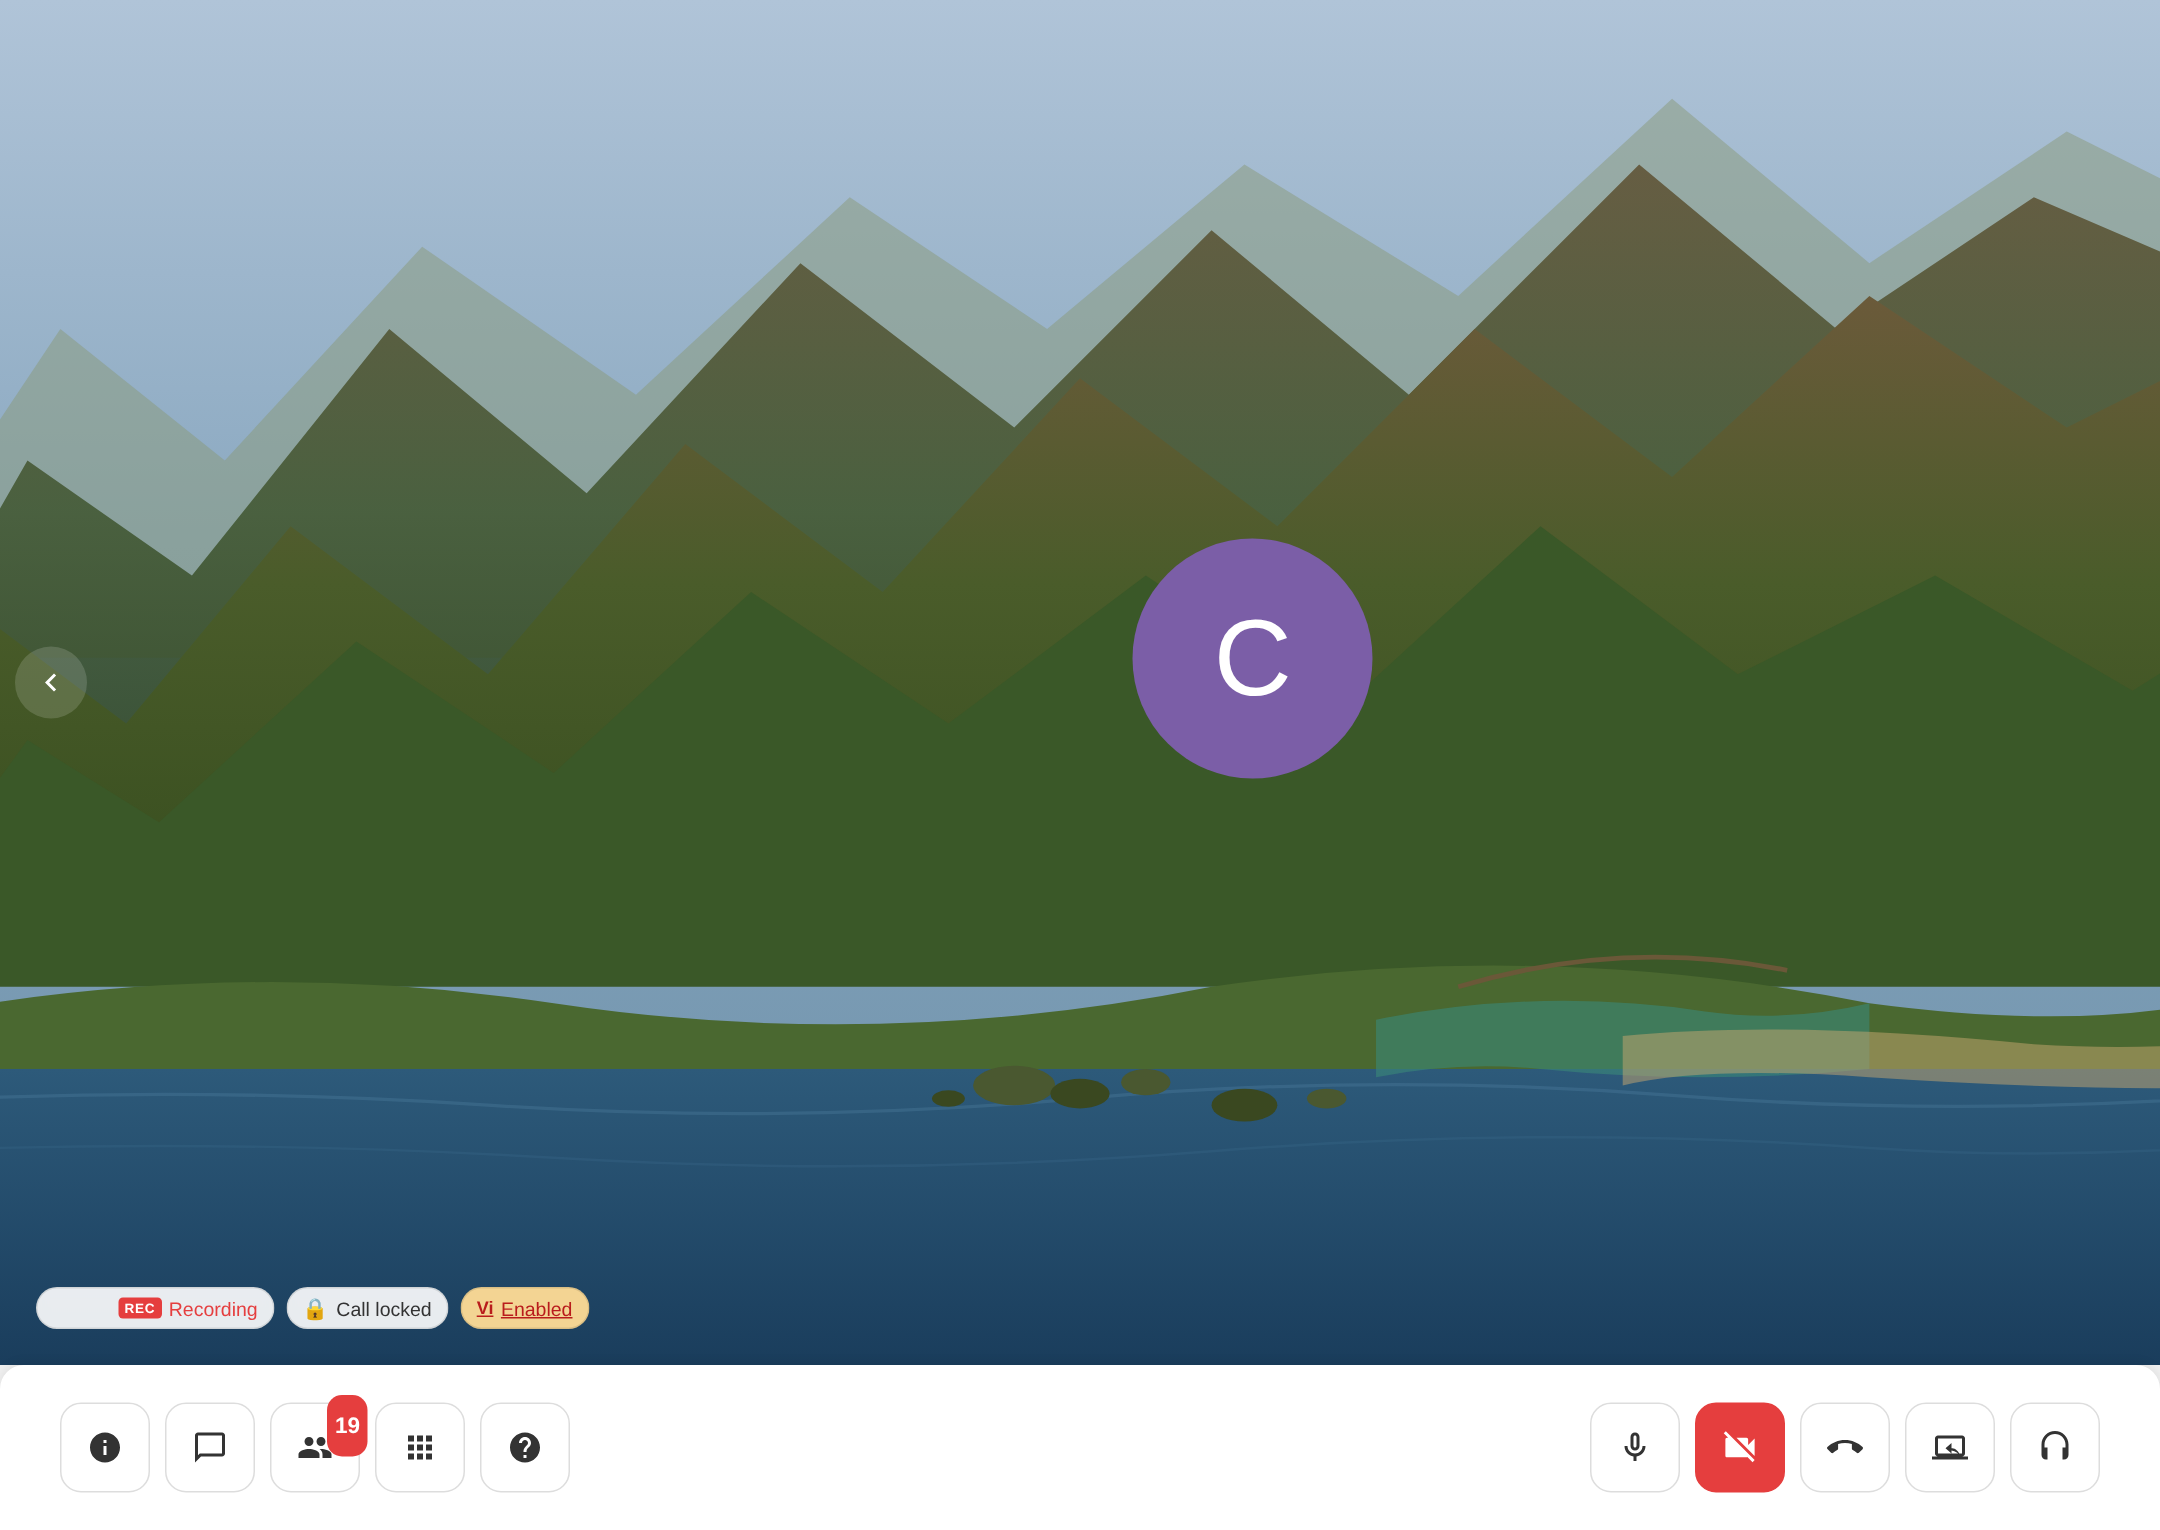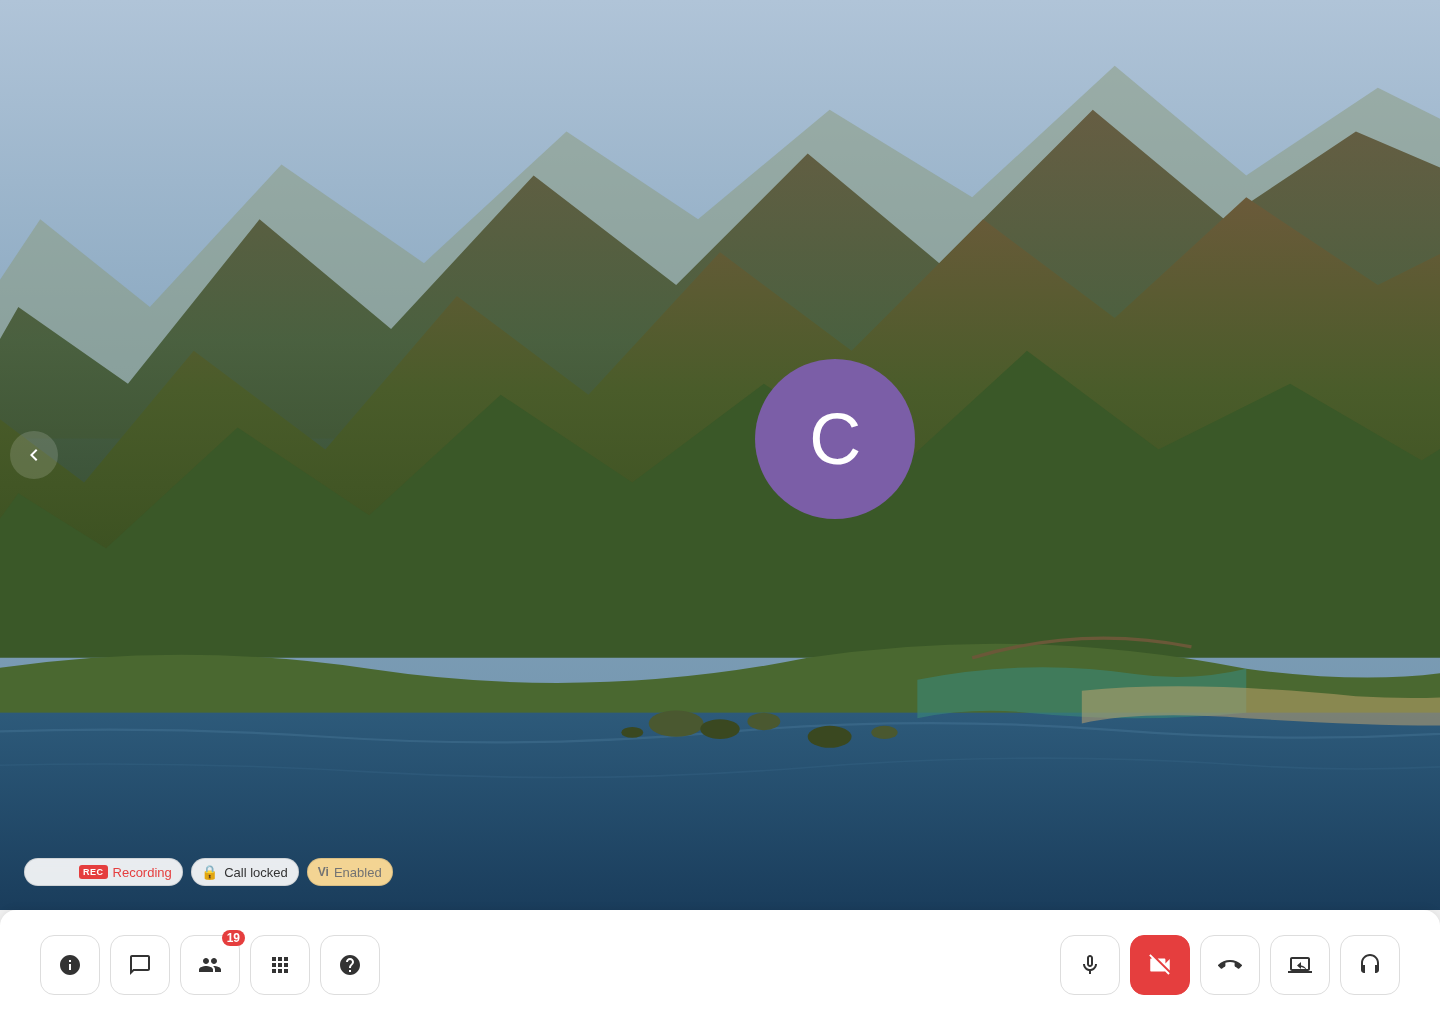--- a/index.html
+++ b/index.html
@@ -110,22 +110,23 @@
       color: #333;
       border: 1px solid rgba(0,0,0,0.1);
     }
 
     .badge-locked .lock-icon {
       font-size: 14px;
     }
 
     .badge-vi {
       background: rgba(255, 220, 150, 0.95);
-      color: #737373;
+      color: #b91c1c;
       border: 1px solid rgba(0,0,0,0.1);
+      text-decoration: underline;
     }
 
     .badge-vi .vi-label {
       font-weight: 600;
       font-size: 12px;
     }
 
     
     .toolbar {
       background: white;
@@ -173,24 +174,24 @@
       border-color: #e53e3e;
       color: white;
     }
 
     .participant-count-badge {
       position: absolute;
       top: -6px;
       right: -6px;
       background: #e53e3e;
       color: white;
-      font-size: 12px;
+      font-size: 15px;
       font-weight: 700;
       border-radius: 10px;
-      padding: 1px 5px;
+      padding: 12px 5px;
       min-width: 20px;
       text-align: center;
     }
 
     
     svg {
       width: 24px;
       height: 24px;
       fill: currentColor;
     }

